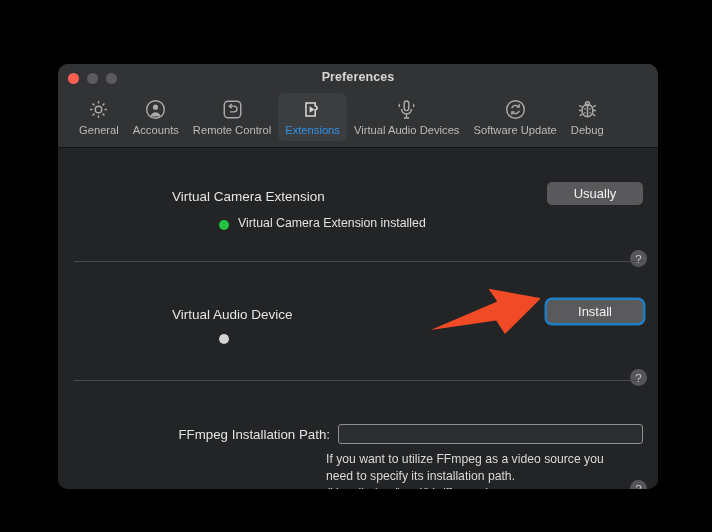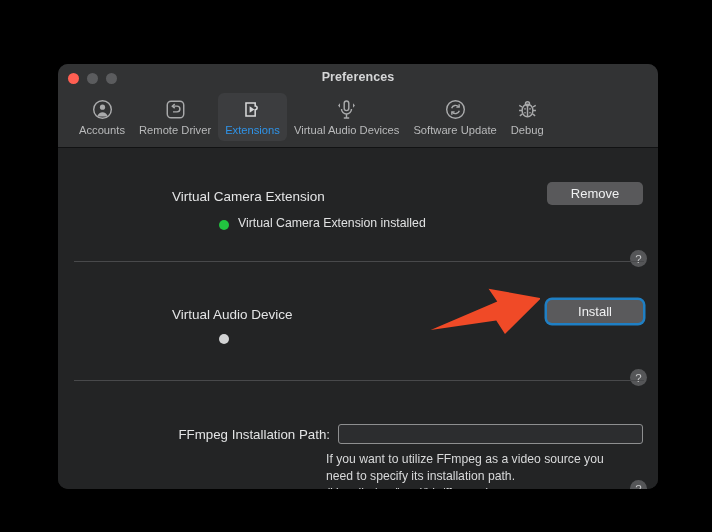--- a/index.html
+++ b/index.html
@@ -224,41 +224,52 @@
       <div class="traffic">
         <div class="light close"></div>
         <div class="light min"></div>
         <div class="light max"></div>
       </div>
       <div class="title">Preferences</div>
     </div>
 
     <div class="toolbar">
 
+      <div class="tab">
+        <span class="glyph">
+          <svg width="23" height="23" viewBox="0 0 24 24">
+            <circle cx="12" cy="12" r="3.4" class="icon-stroke"></circle>
+            <g class="icon-stroke">
+              <path d="M12 3.2v2.6M12 18.2v2.6M3.2 12h2.6M18.2 12h2.6M5.8 5.8l1.9 1.9M16.3 16.3l1.9 1.9M18.2 5.8l-1.9 1.9M7.7 16.3l-1.9 1.9"></path>
+            </g>
+          </svg>
+        </span>
+        <span class="tlabel">General</span>
+      </div>
 
       <div class="tab">
         <span class="glyph">
           <svg width="23" height="23" viewBox="0 0 24 24">
             <circle cx="12" cy="12" r="9.2" class="icon-stroke"></circle>
             <circle cx="12" cy="9.6" r="2.7" fill="#a9aaab"></circle>
             <path d="M6.6 19.2c1-3 3-4.4 5.4-4.4s4.4 1.4 5.4 4.4" fill="#a9aaab" stroke="none"></path>
           </svg>
         </span>
         <span class="tlabel">Accounts</span>
       </div>
 
       <div class="tab">
         <span class="glyph">
           <svg width="23" height="23" viewBox="0 0 24 24">
             <rect x="3.4" y="3.4" width="17.2" height="17.2" rx="4" class="icon-stroke"></rect>
             <path d="M9 8.5h4.6a3 3 0 0 1 0 6H9.4" class="icon-stroke"></path>
             <path d="M11.2 6.4 8.7 8.5l2.5 2.1" class="icon-stroke"></path>
           </svg>
         </span>
-        <span class="tlabel">Remote Driver</span>
+        <span class="tlabel">Remote Control</span>
       </div>
 
       <div class="tab active">
         <span class="glyph">
           <svg width="23" height="23" viewBox="0 0 24 24">
             <path d="M5.2 5.2h9.6v3.1a2 2 0 1 1 0 4v6.5H5.2z" class="icon-stroke-bright"></path>
             <path d="M9 8.6l5 3.4-5 3.4z" fill="#d7d8d9" stroke="none"></path>
           </svg>
         </span>
         <span class="tlabel">Extensions</span>
@@ -306,21 +317,21 @@
         <span class="tlabel">Debug</span>
       </div>
 
     </div>
 
     <div class="content">
 
       <div class="section">
         <div class="row-title" style="left:102px; top:29px;">Virtual Camera Extension</div>
 
-        <div class="btn" style="left:477px; top:22px; width:96px;">Remove</div>
+        <div class="btn" style="left:477px; top:22px; width:96px;">Usually</div>
 
         <div class="status-line" style="left:149px; top:56px;">
           <span class="dot green"></span>
           <span class="status-text">Virtual Camera Extension installed</span>
         </div>
 
         <div class="help" style="left:560px; top:90px;">?</div>
       </div>
 
       <div class="divider" style="top:113px;"></div>

